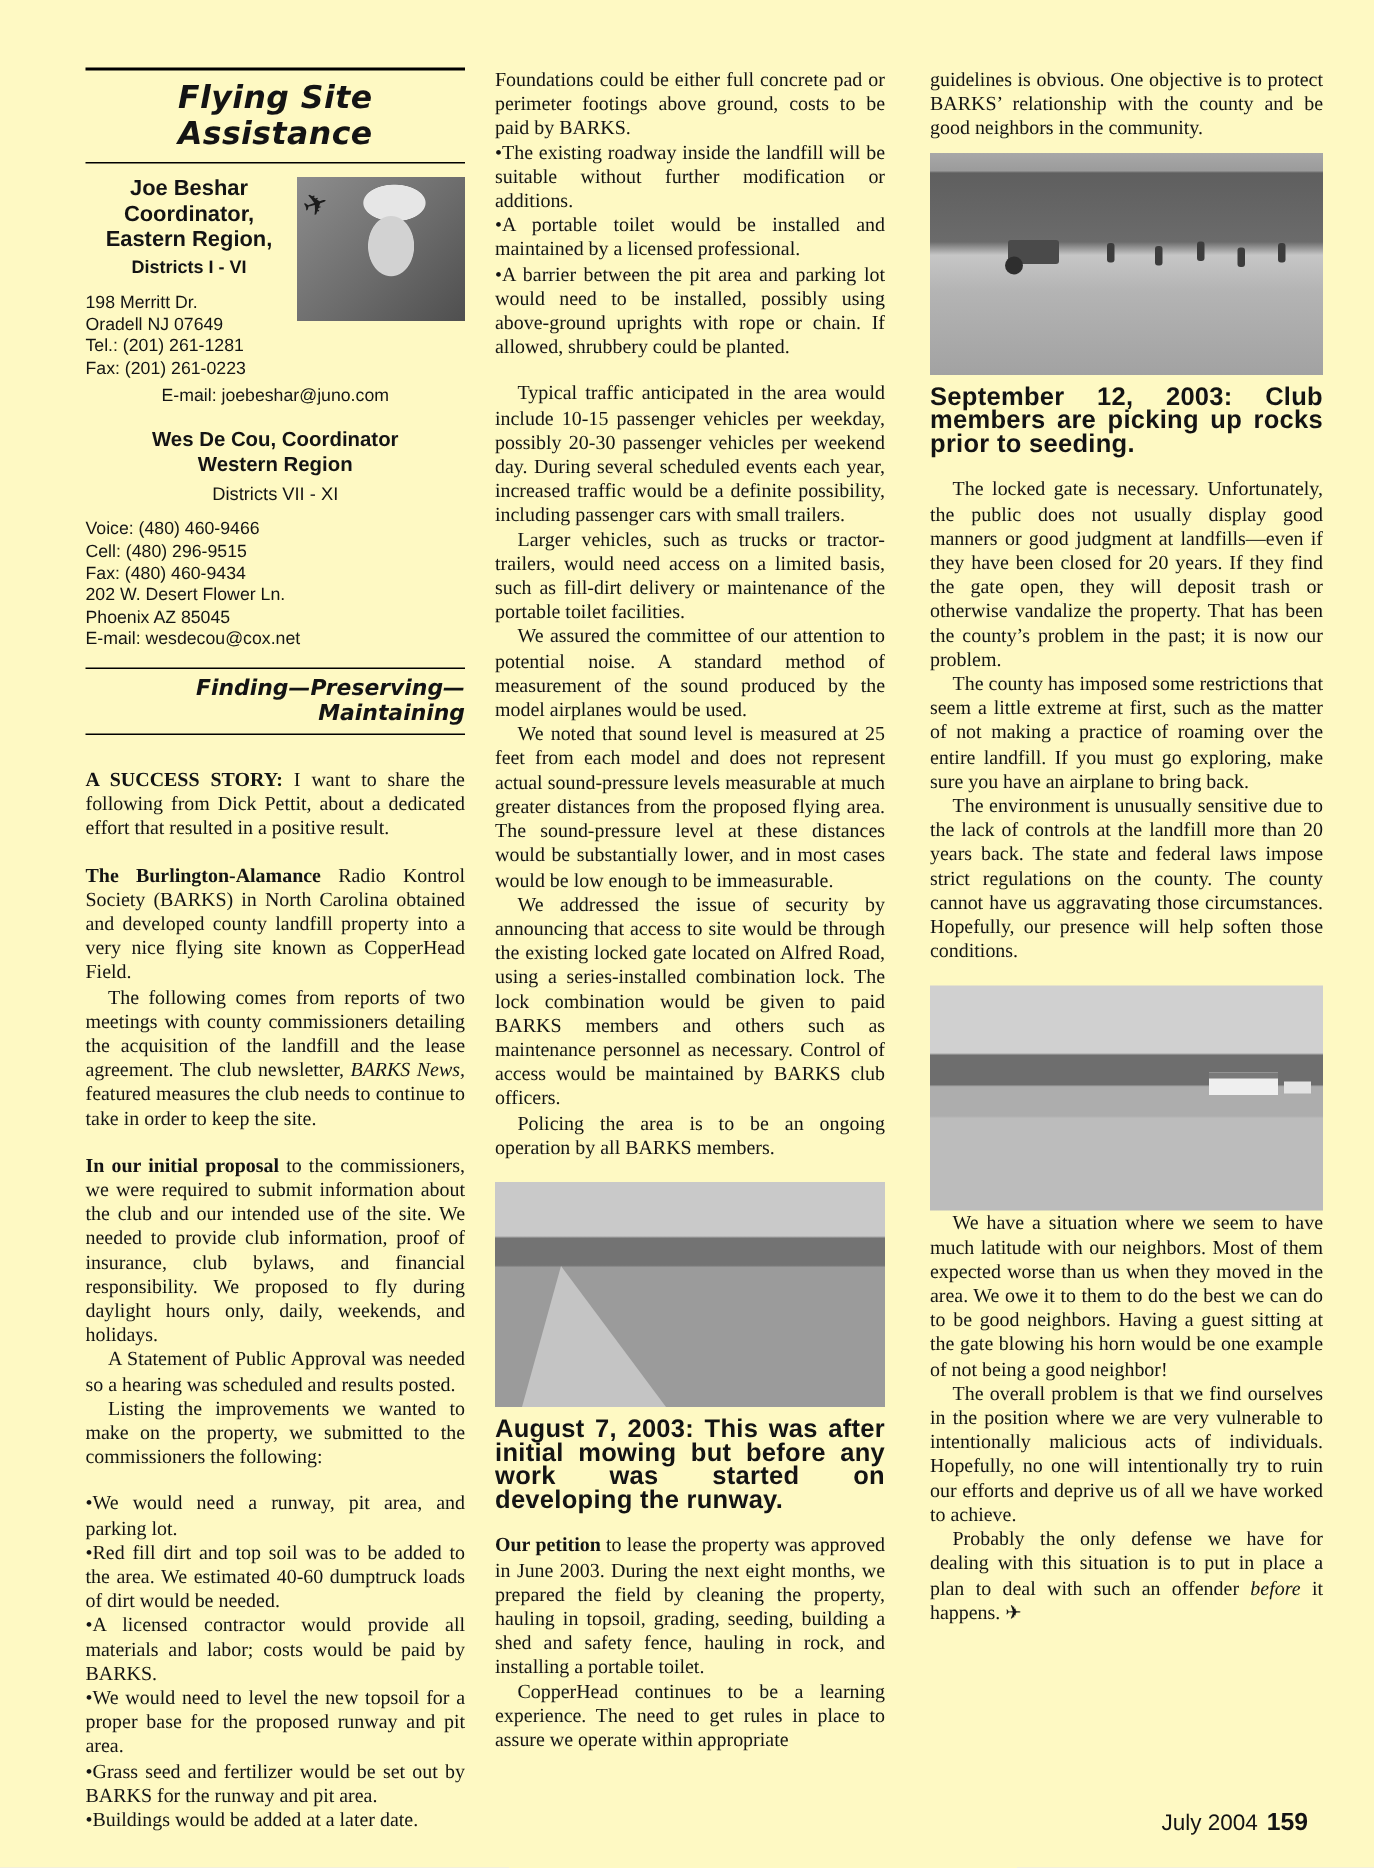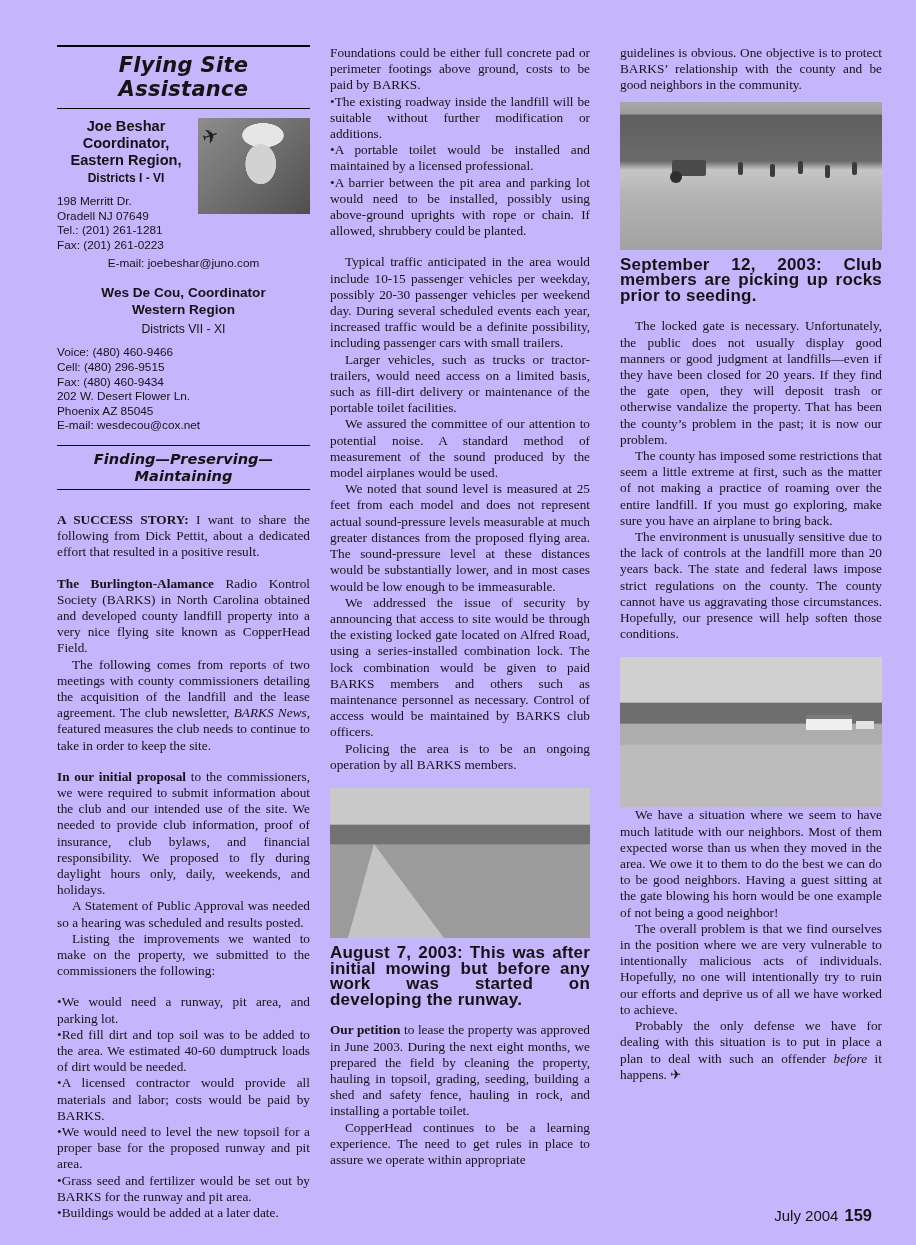--- a/index.html
+++ b/index.html
@@ -1,18 +1,18 @@
 <!DOCTYPE html>
 <html><head>
 <meta charset="utf-8">
 <style>
   * { margin:0; padding:0; box-sizing:border-box; }
   html,body { background:#e9e9e9; }
   #page {
-    position:relative; width:916px; height:1245px; background:#c4b5fd;
+    position:relative; width:916px; height:1245px; background:#fef9c3;
     font-family:"Liberation Serif", serif; color:#141414; margin:0 auto; overflow:hidden;text-decoration:underline;
   }
   .col { position:absolute; top:45px; }
   #col1 { left:57px;  width:253px; }
   #col2 { left:330px; width:260px; }
   #col3 { left:620px; width:262px; }
 
   
   .p { font-size:13.3px; line-height:16.2px; text-align:justify; }
   .in { text-indent:15px; }
@@ -45,21 +45,21 @@
   .email-line {
     font-family:"Liberation Sans", sans-serif; font-size:11.8px; line-height:15px;
     text-align:center; margin-top:4px;
   }
   .west-block { text-align:center; margin-top:14px; }
   .west-name { font-family:"Liberation Sans", sans-serif; font-weight:bold; font-size:13.6px; line-height:16.5px; }
   .west-dist { font-family:"Liberation Sans", sans-serif; font-size:12.2px; line-height:16px; margin-top:3px; }
   .tagline-wrap { margin-top:12px; }
   .tagline {
     font-family:"DejaVu Sans", sans-serif; font-style:italic; font-weight:bold;
-    font-size:14.6px; text-align:center; padding:4px 0 5px 0;
+    font-size:14.6px; text-align:right; padding:4px 0 5px 0;
   }
   .masthead-bottom-space { height:22px; }
 
   
   .photo { position:relative; width:100%; overflow:hidden; }
   .photo-joe {
     width:112px; height:96px; margin-left:3px; position:relative; overflow:hidden;
     background:
       radial-gradient(ellipse 26px 34px at 56% 48%, #d2d2d2 0 58%, rgba(0,0,0,0) 60%),
       radial-gradient(ellipse 34px 20px at 58% 18%, #e6e6e6 0 60%, rgba(0,0,0,0) 62%),

